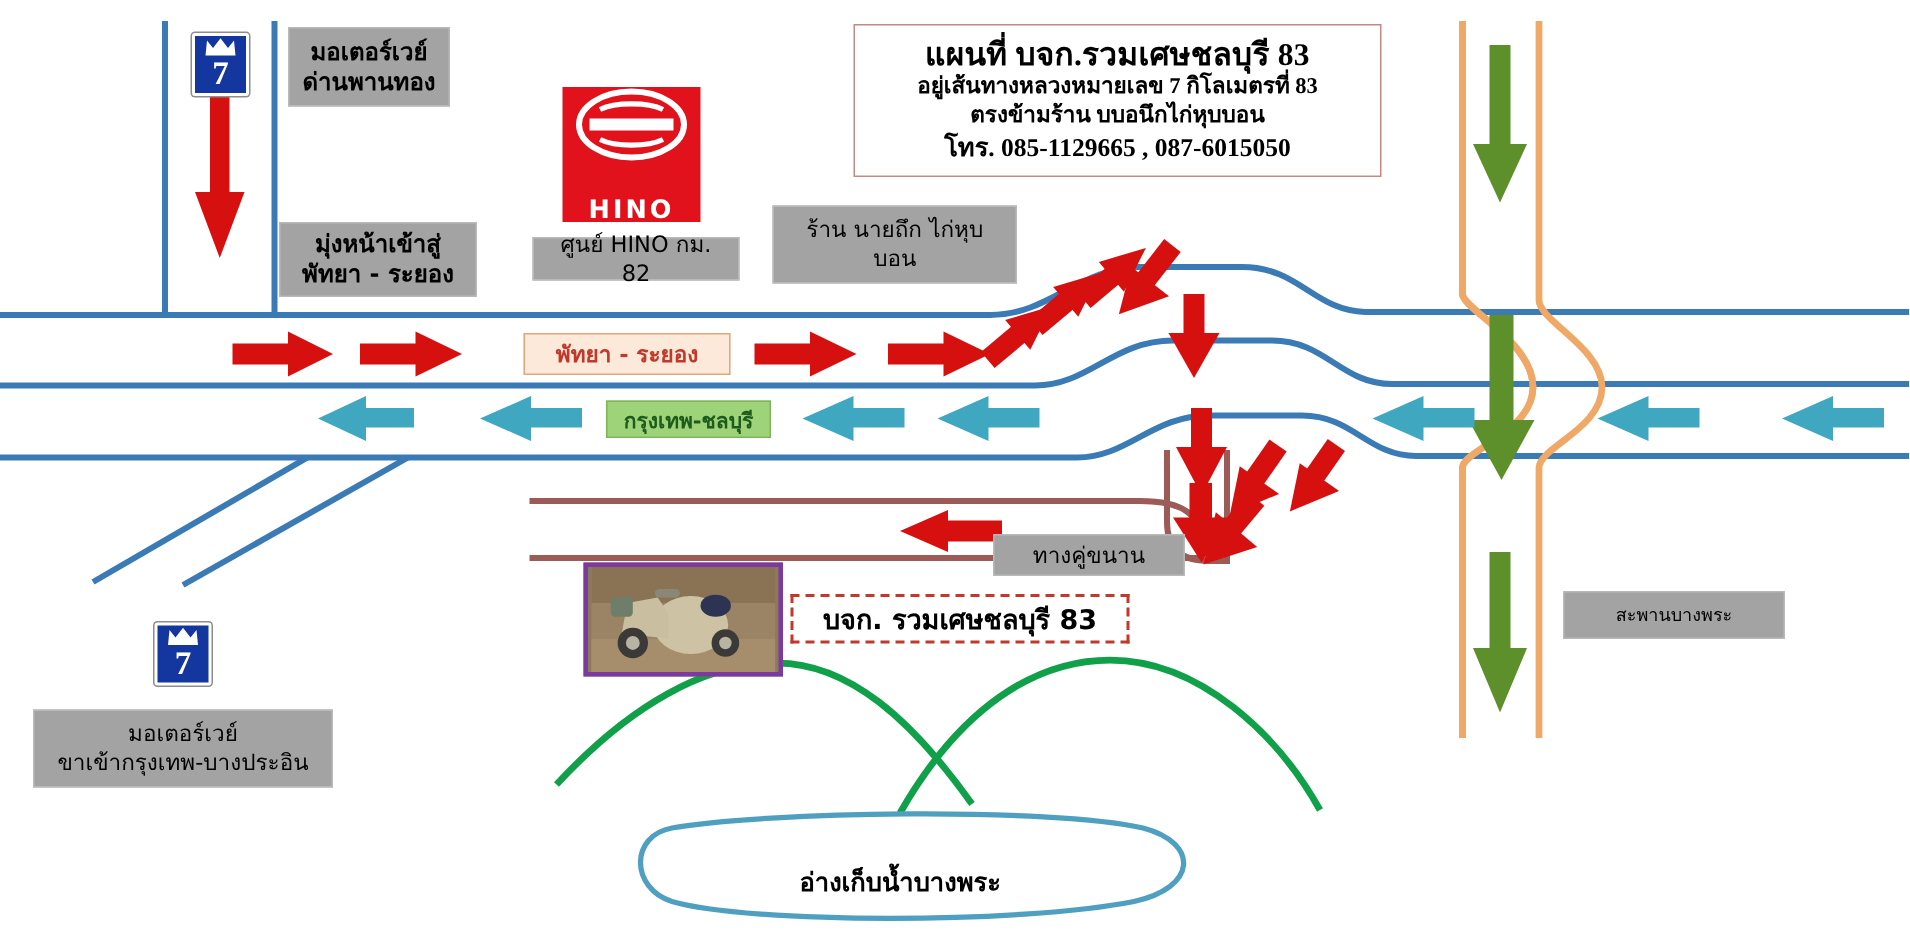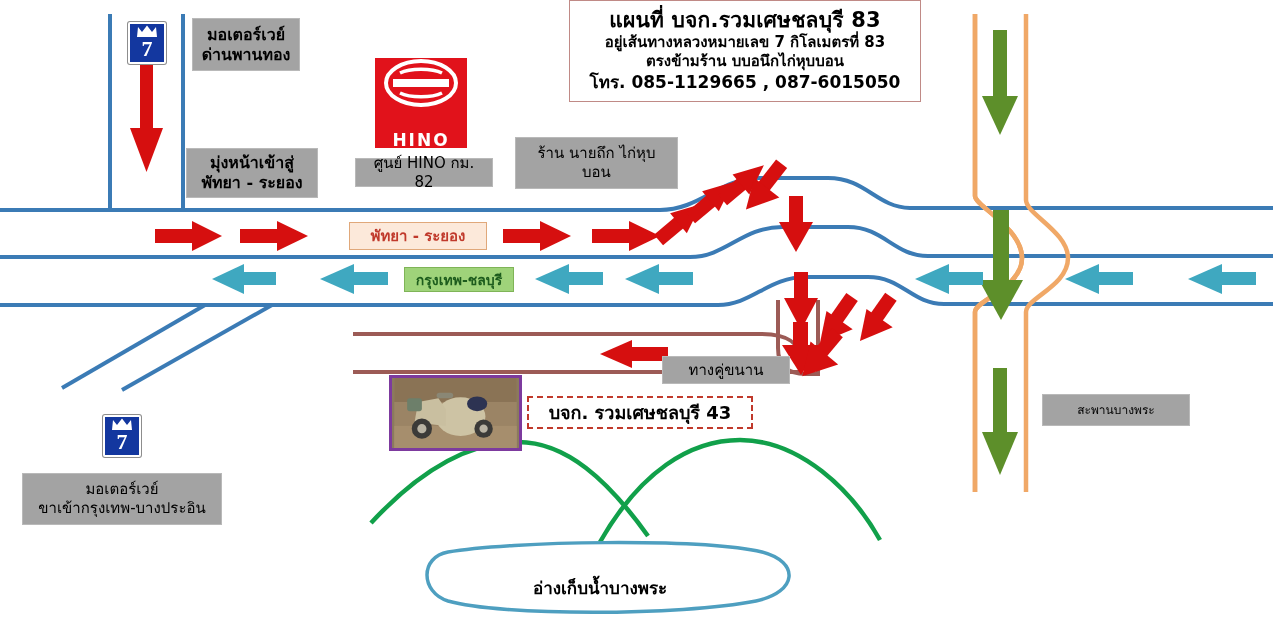--- a/index.html
+++ b/index.html
@@ -313,21 +313,21 @@
     <g fill="none" stroke="#11a04a" stroke-width="4.5">
       <path d="M371,523 C420,470 470,442 518,442 C566,442 608,480 648,536"></path>
       <path d="M600,542 C640,472 690,440 740,440 C800,440 852,490 880,540"></path>
     </g>
 
     <g>
       <path d="M448,552 C510,541 700,538 762,552 C800,562 798,592 756,601 C680,616 500,616 448,601 C420,592 420,557 448,552 Z" fill="none" stroke="#4e9fc0" stroke-width="3.5"></path>
     </g>
   </svg>
 
-  <div class="title-box" style="left:569px; top:0; width:352px;">
+  <div class="title-box" style="left:569px; top:16px; width:352px;font-family:Liberation Serif, serif;">
     <div class="t1">แผนที่ บจก.รวมเศษชลบุรี 83</div>
     <div class="t2">อยู่เส้นทางหลวงหมายเลข 7 กิโลเมตรที่ 83</div>
     <div class="t3">ตรงข้ามร้าน บบอนึกไก่หุบบอน</div>
     <div class="t4">โทร. 085-1129665 , 087-6015050</div>
   </div>
 
   <div class="shield" style="left:128px; top:22px;">
     <span class="crown">
       <svg width="22" height="13" viewBox="0 0 22 13" aria-hidden="true">
         <path d="M1,12 L2,2 L6,7 L11,0.5 L16,7 L20,2 L21,12 Z" fill="#ffffff"></path>
@@ -372,21 +372,21 @@
 
   <div class="lbl" style="left:1042px; top:394px; width:148px; height:32px; font-size:12px; font-weight:normal;">สะพานบางพระ</div>
 
   <div class="lbl" style="left:22px; top:473px; width:200px; height:52px; font-size:15px; font-weight:normal;">มอเตอร์เวย์
 ขาเข้ากรุงเทพ-บางประอิน</div>
 
   <div class="hw-tag pattaya" style="left:349px; top:222px; width:138px; height:28px;">พัทยา - ระยอง</div>
 
   <div class="hw-tag bangkok" style="left:404px; top:267px; width:110px; height:25px;">กรุงเทพ-ชลบุรี</div>
 
-  <div class="company-tag" style="left:527px; top:396px; width:226px; height:33px;">บจก. รวมเศษชลบุรี 43</div>
+  <div class="company-tag" style="left:527px; top:396px; width:226px; height:33px;">บจก. รวมเศษชลบุรี 83</div>
 
   <div class="photo" style="left:389px; top:375px; width:133px; height:76px;">
     <svg viewBox="0 0 133 76" aria-hidden="true">
       <rect x="0" y="0" width="133" height="76" fill="#9b8465"></rect>
       <rect x="0" y="0" width="133" height="26" fill="#8a7355"></rect>
       <rect x="0" y="52" width="133" height="24" fill="#a68e6d"></rect>
       <ellipse cx="72" cy="42" rx="27" ry="21" fill="#cdc3a4"></ellipse>
       <path d="M22,48 L26,26 L48,22 L56,34 L56,52 Z" fill="#c9bfa0"></path>
       <circle cx="30" cy="55" r="11" fill="#3b3a38"></circle>
       <circle cx="30" cy="55" r="5" fill="#b9b3a4"></circle>

